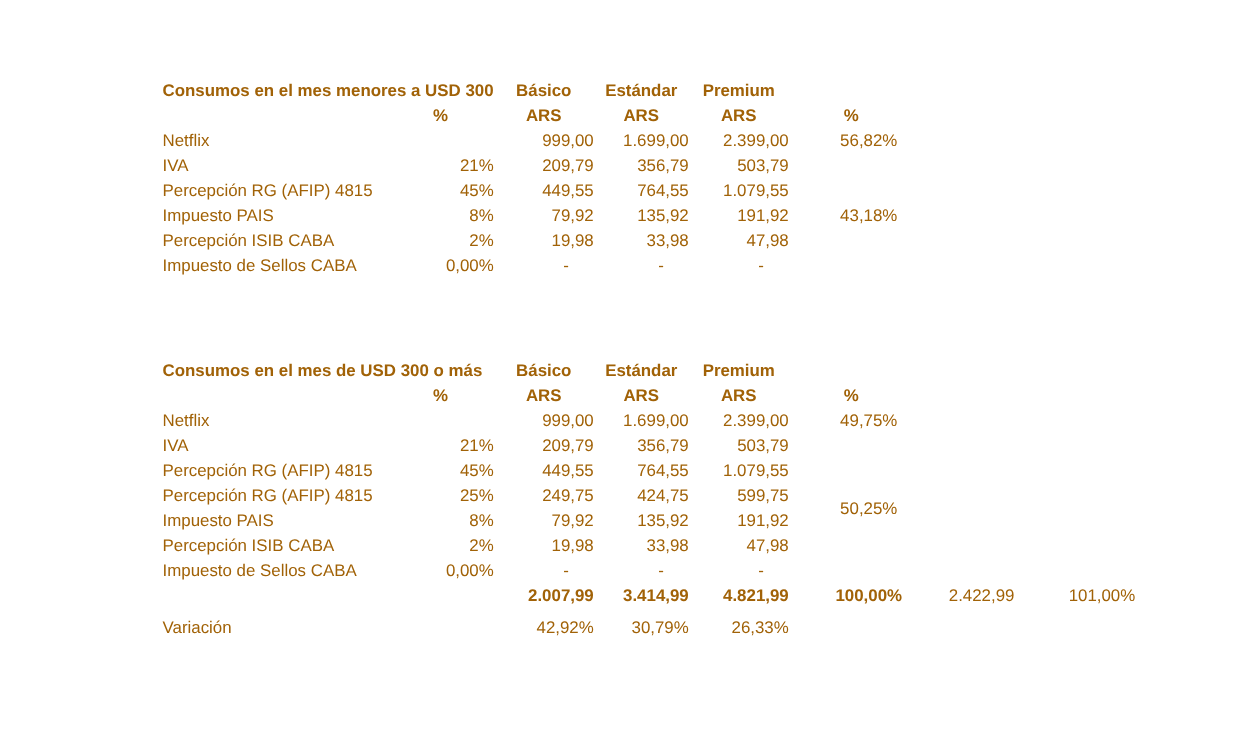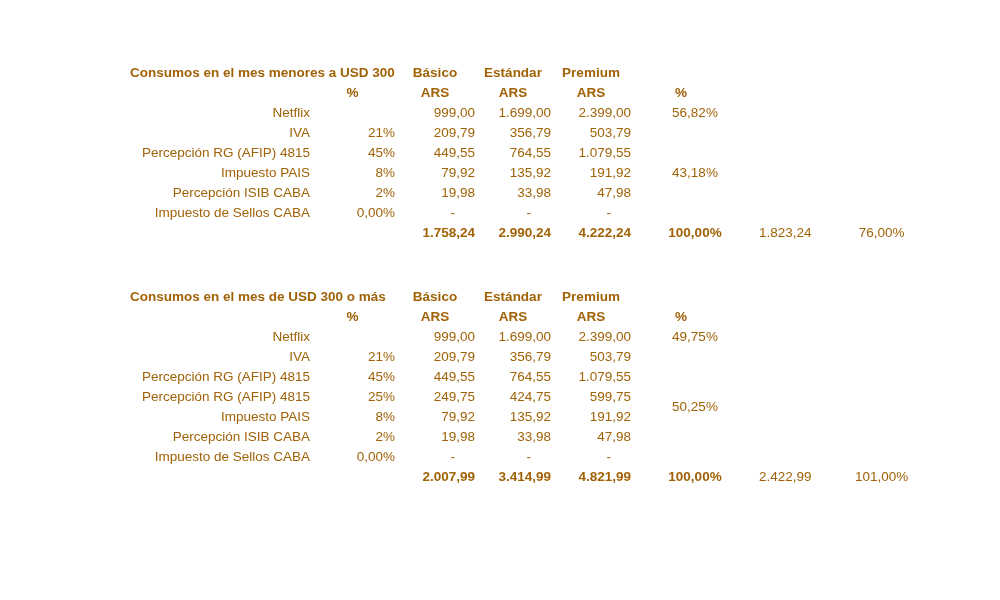--- a/index.html
+++ b/index.html
@@ -30,21 +30,21 @@
   col.c-extra1   { width: 70px;  }
   col.c-extra2   { width: 112px; }
   td {
     height: 20px;
     padding: 0;
     font-size: 13.5px;
     line-height: 20px;
     white-space: nowrap;
     vertical-align: middle;
   }
-  .lbl  { text-align: right; }
+  .lbl  { text-align: left; }
   .num  { text-align: right; }
   .ctr  { text-align: center; padding-left: 28px; }
   .b    { font-weight: bold; }
   .title { font-weight: bold; text-align: left; }
   .hdr   { font-weight: bold; text-align: center; }
   .dash  { padding-right: 20px; }
   .share-merged { vertical-align: middle; }
 </style>
 </head>
 <body>
@@ -135,30 +135,20 @@
     <tr>
       <td class="lbl">Impuesto de Sellos CABA</td>
       <td class="num">0,00%</td>
       <td class="num dash">-</td>
       <td class="num dash">-</td>
       <td class="num dash">-</td>
       <td></td>
           <td></td>
           <td></td>
     </tr>
-    <tr>
-      <td></td>
-          <td></td>
-      <td class="num b">1.758,24</td>
-      <td class="num b">2.990,24</td>
-      <td class="num b">4.222,24</td>
-      <td class="ctr b">100,00%</td>
-      <td class="ctr">1.823,24</td>
-      <td class="ctr">76,00%</td>
-    </tr>
   </tbody>
     </table>
 
   <table class="grid" id="table-over-300">
     <colgroup>
       <col class="c-label">
         <col class="c-pct">
         <col class="c-basico">
         <col class="c-estandar">
       <col class="c-premium">
@@ -273,16 +263,26 @@
       <col class="c-label">
         <col class="c-pct">
         <col class="c-basico">
         <col class="c-estandar">
       <col class="c-premium">
         <col class="c-share">
         <col class="c-extra1">
         <col class="c-extra2">
     </colgroup>
     <tbody>
+    <tr>
+      <td class="lbl">Variación</td>
+      <td></td>
+      <td class="num">42,92%</td>
+      <td class="num">30,79%</td>
+      <td class="num">26,33%</td>
+      <td></td>
+          <td></td>
+          <td></td>
+    </tr>
   </tbody>
     </table>
 
 </div>
 
 </body></html>

